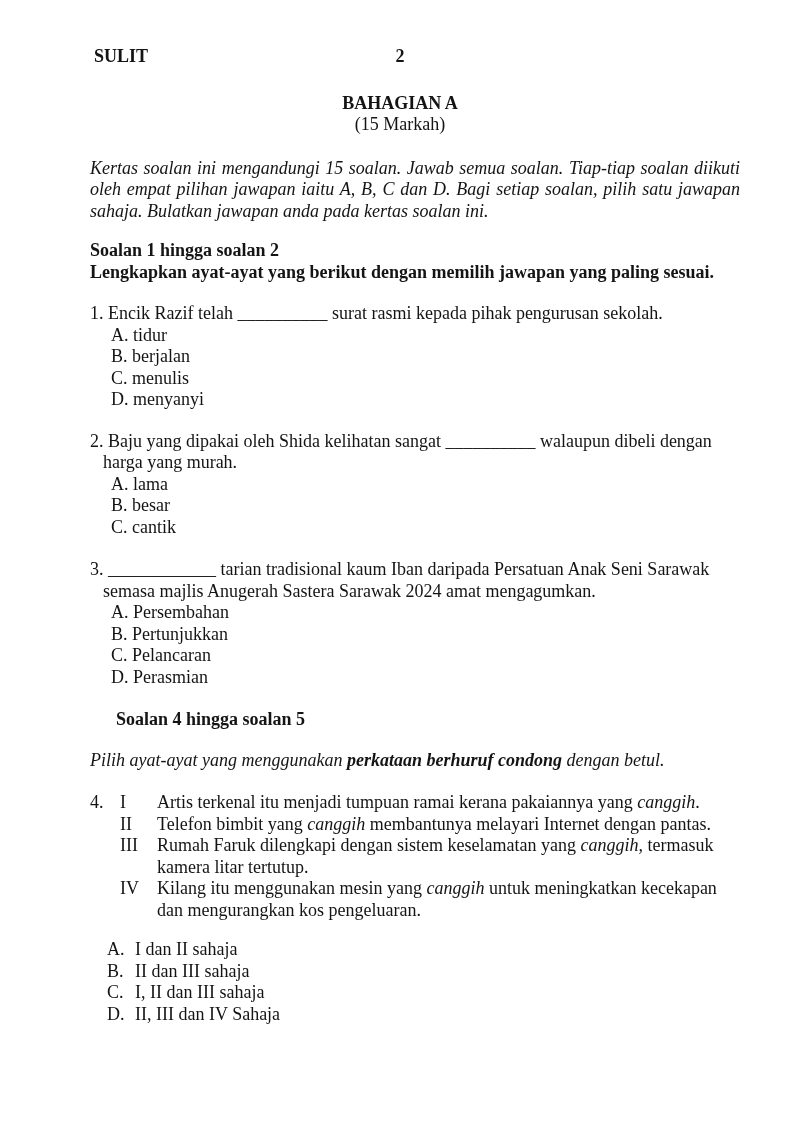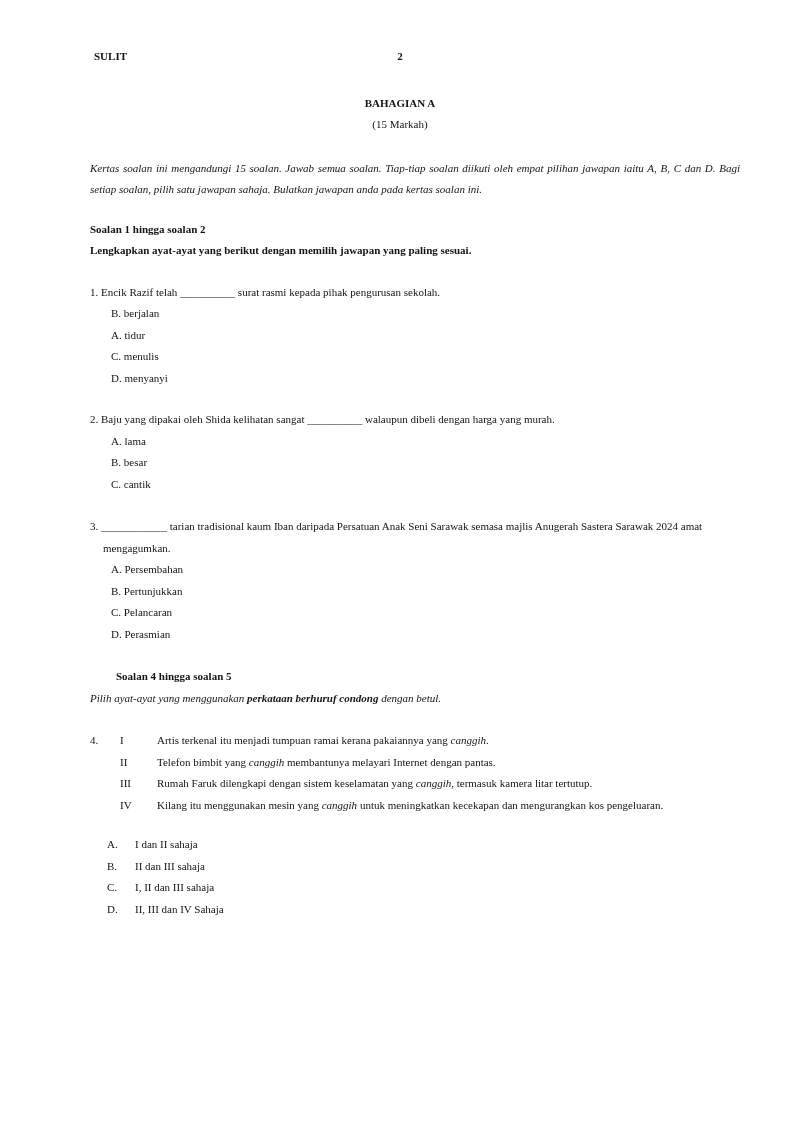--- a/index.html
+++ b/index.html
@@ -4,21 +4,21 @@
 <style>
   html, body { margin: 0; padding: 0; background: #e8e8e8; }
   .page {
     position: relative;
     width: 800px;
     height: 1131px;
     margin: 0 auto;
     background: #ffffff;
     color: #141414;
     font-family: "Liberation Serif", "DejaVu Serif", serif;
-    font-size: 11px;
+    font-size: 18px;
     line-height: 21.5px;
     box-sizing: border-box;
     padding: 46px 60px 0 90px;
   }
   .header-row { position: relative; }
   .confidential { font-weight: bold; margin-left: 4px; }
   .page-num {
     position: absolute;
     left: -90px; right: -60px;
     top: 0;
@@ -28,21 +28,21 @@
   .full-center { margin-left: -90px; margin-right: -60px; text-align: center; }
   .section-title { font-weight: bold; margin-top: 25px; }
   .intro {
     margin: 22px 0 0 0;
     font-style: italic;
     text-align: justify;
   }
   .group-heading { font-weight: bold; margin-top: 18px; }
   .group2-heading { font-weight: bold; margin-top: 21px; margin-left: 26px; }
   .group-instruction { font-style: normal; font-weight: bold; }
-  .group2-instruction { font-style: italic; }
+  .group2-instruction { font-style: italic; margin-top: 19px; }
   .group2-instruction .bold-part { font-weight: bold; }
   .question { margin-top: 20px; }
   .q2 { margin-top: 20px; }
   .q3 { margin-top: 21px; }
   .q-line { padding-left: 13px; text-indent: -13px; }
   .options { padding-left: 21px; }
   .option { white-space: nowrap; }
   
   .stmt-block { margin-top: 21px; }
   .stmt-row { display: flex; }
@@ -69,22 +69,22 @@
   <div class="section-marks full-center">(15 Markah)</div>
 
   <p class="intro">Kertas soalan ini mengandungi 15 soalan. Jawab semua soalan. Tiap-tiap soalan diikuti oleh empat pilihan jawapan iaitu A, B, C dan D. Bagi setiap soalan, pilih satu jawapan sahaja. Bulatkan jawapan anda pada kertas soalan ini.</p>
 
   <div class="group-heading">Soalan 1 hingga soalan 2</div>
   <div class="group-instruction">Lengkapkan ayat-ayat yang berikut dengan memilih jawapan yang paling sesuai.</div>
 
   <div class="question">
     <div class="q-line"><span>1.</span> <span>Encik Razif telah __________ surat rasmi kepada pihak pengurusan sekolah.</span></div>
     <div class="options">
+      <div class="option"><span>A.</span> <span>tidur</span></div>
       <div class="option"><span>B.</span> <span>berjalan</span></div>
-      <div class="option"><span>A.</span> <span>tidur</span></div>
       <div class="option"><span>C.</span> <span>menulis</span></div>
       <div class="option"><span>D.</span> <span>menyanyi</span></div>
     </div>
   </div>
 
   <div class="question q2">
     <div class="q-line"><span>2.</span> <span>Baju yang dipakai oleh Shida kelihatan sangat __________ walaupun dibeli dengan harga yang murah.</span></div>
     <div class="options">
       <div class="option"><span>A.</span> <span>lama</span></div>
       <div class="option"><span>B.</span> <span>besar</span></div>

